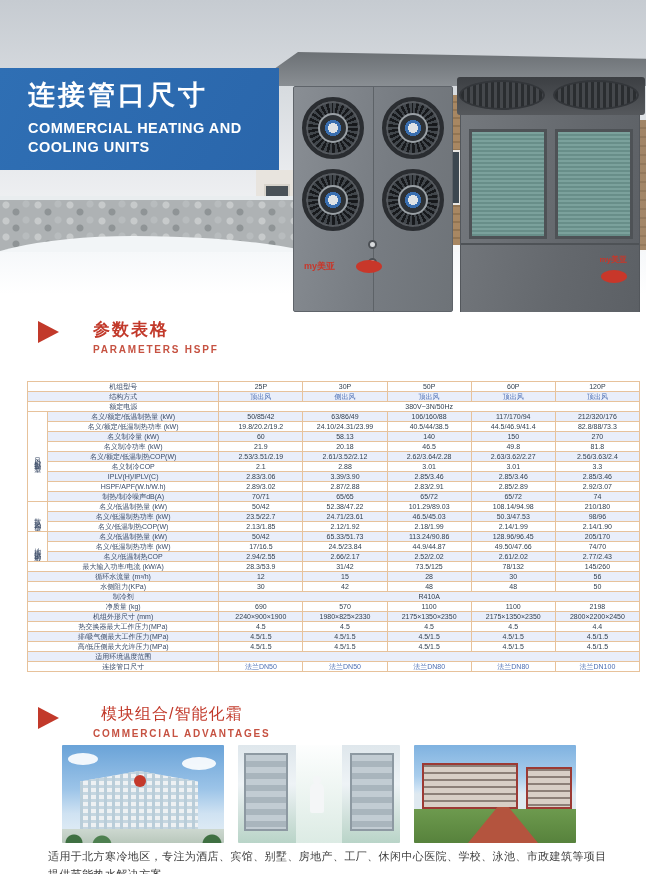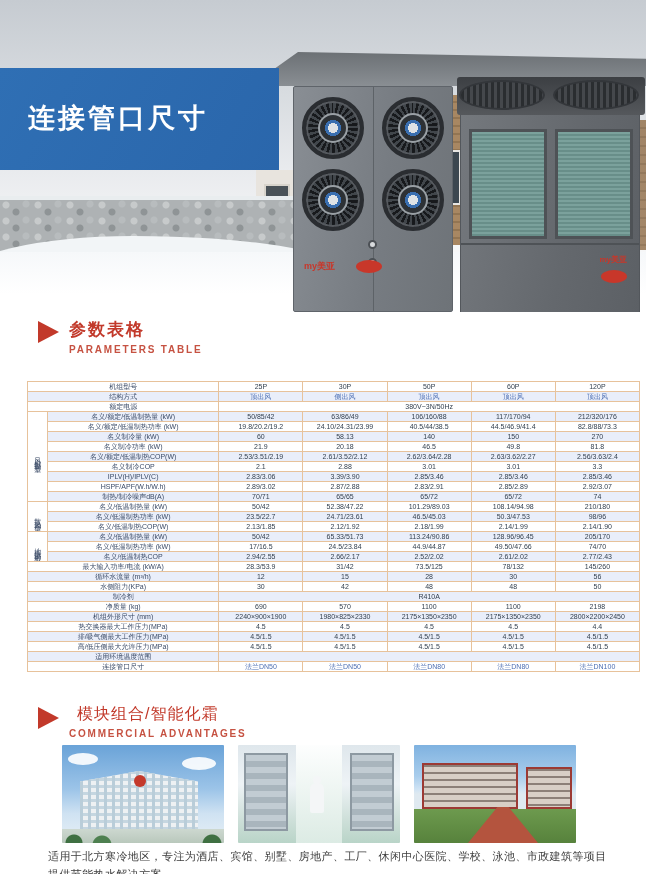--- a/index.html
+++ b/index.html
@@ -70,21 +70,21 @@
   .unit-right .unit-brand { right:12px; bottom:54px; font-size:8px; }
   .unit-right .oval-logo { right:12px; bottom:36px; }
 
   
   .banner { position:absolute; left:0; top:68px; width:279px; height:102px;
           background:linear-gradient(120deg, #2f6fb4, #2a66ab); display:flex; flex-direction:column; justify-content:center; padding:0 0 0 28px; }
   .banner .zh { color:#fff; font-size:27px; font-weight:bold; letter-spacing:3px; line-height:1.1; }
   .banner .en { color:#fff; font-size:14.5px; font-weight:bold; letter-spacing:.5px; margin-top:8px; line-height:1.3; width:230px; }
 
   
-  .sec-title { position:absolute; display:flex; align-items:flex-start; }
+  .sec-title { position:absolute; display:flex; align-items:flex-start;gap:24px; }
   .tri { width:0; height:0; border-left:21px solid #c2392a; border-top:11px solid transparent; border-bottom:11px solid transparent; margin-top:3px; }
   .sec-text { margin-left:10px; }
   .sec-zh { color:#c2392a; font-size:17px; font-weight:bold; letter-spacing:2px; }
   .sec-en { color:#c65242; font-size:10px; font-weight:bold; letter-spacing:1.8px; margin-top:3px; }
   .sec-extra { color:#c2392a; font-size:16px; font-weight:normal; margin-left:8px; letter-spacing:1px; }
   .title-row { display:flex; align-items:baseline; }
 
   
   .params-table { position:absolute; left:27px; top:381px; width:613px; border-collapse:collapse; table-layout:fixed;
           font-size:7px; color:#33404f; }
@@ -165,28 +165,29 @@
       <div class="coil c1"></div>
       <div class="coil c2"></div>
       <div class="midbar"></div>
       <span class="unit-brand">my美亚</span>
       <div class="oval-logo"></div>
 
     </div>
 
     <div class="banner">
       <div class="zh">连接管口尺寸</div>
+      <div class="en">COMMERCIAL HEATING AND COOLING UNITS</div>
     </div>
   </div>
 
   <div class="sec-title" style="left:38px; top:318px;">
     <div class="tri"></div>
     <div class="sec-text">
       <div class="sec-zh">参数表格</div>
-      <div class="sec-en">PARAMETERS TABLE</div>
+      <div class="sec-en">PARAMETERS HSPF</div>
     </div>
   </div>
 
   <table class="params-table">
     <colgroup>
       <col style="width:20px">
         <col style="width:171px">
       <col style="width:84px">
         <col style="width:84px">
         <col style="width:84px">

